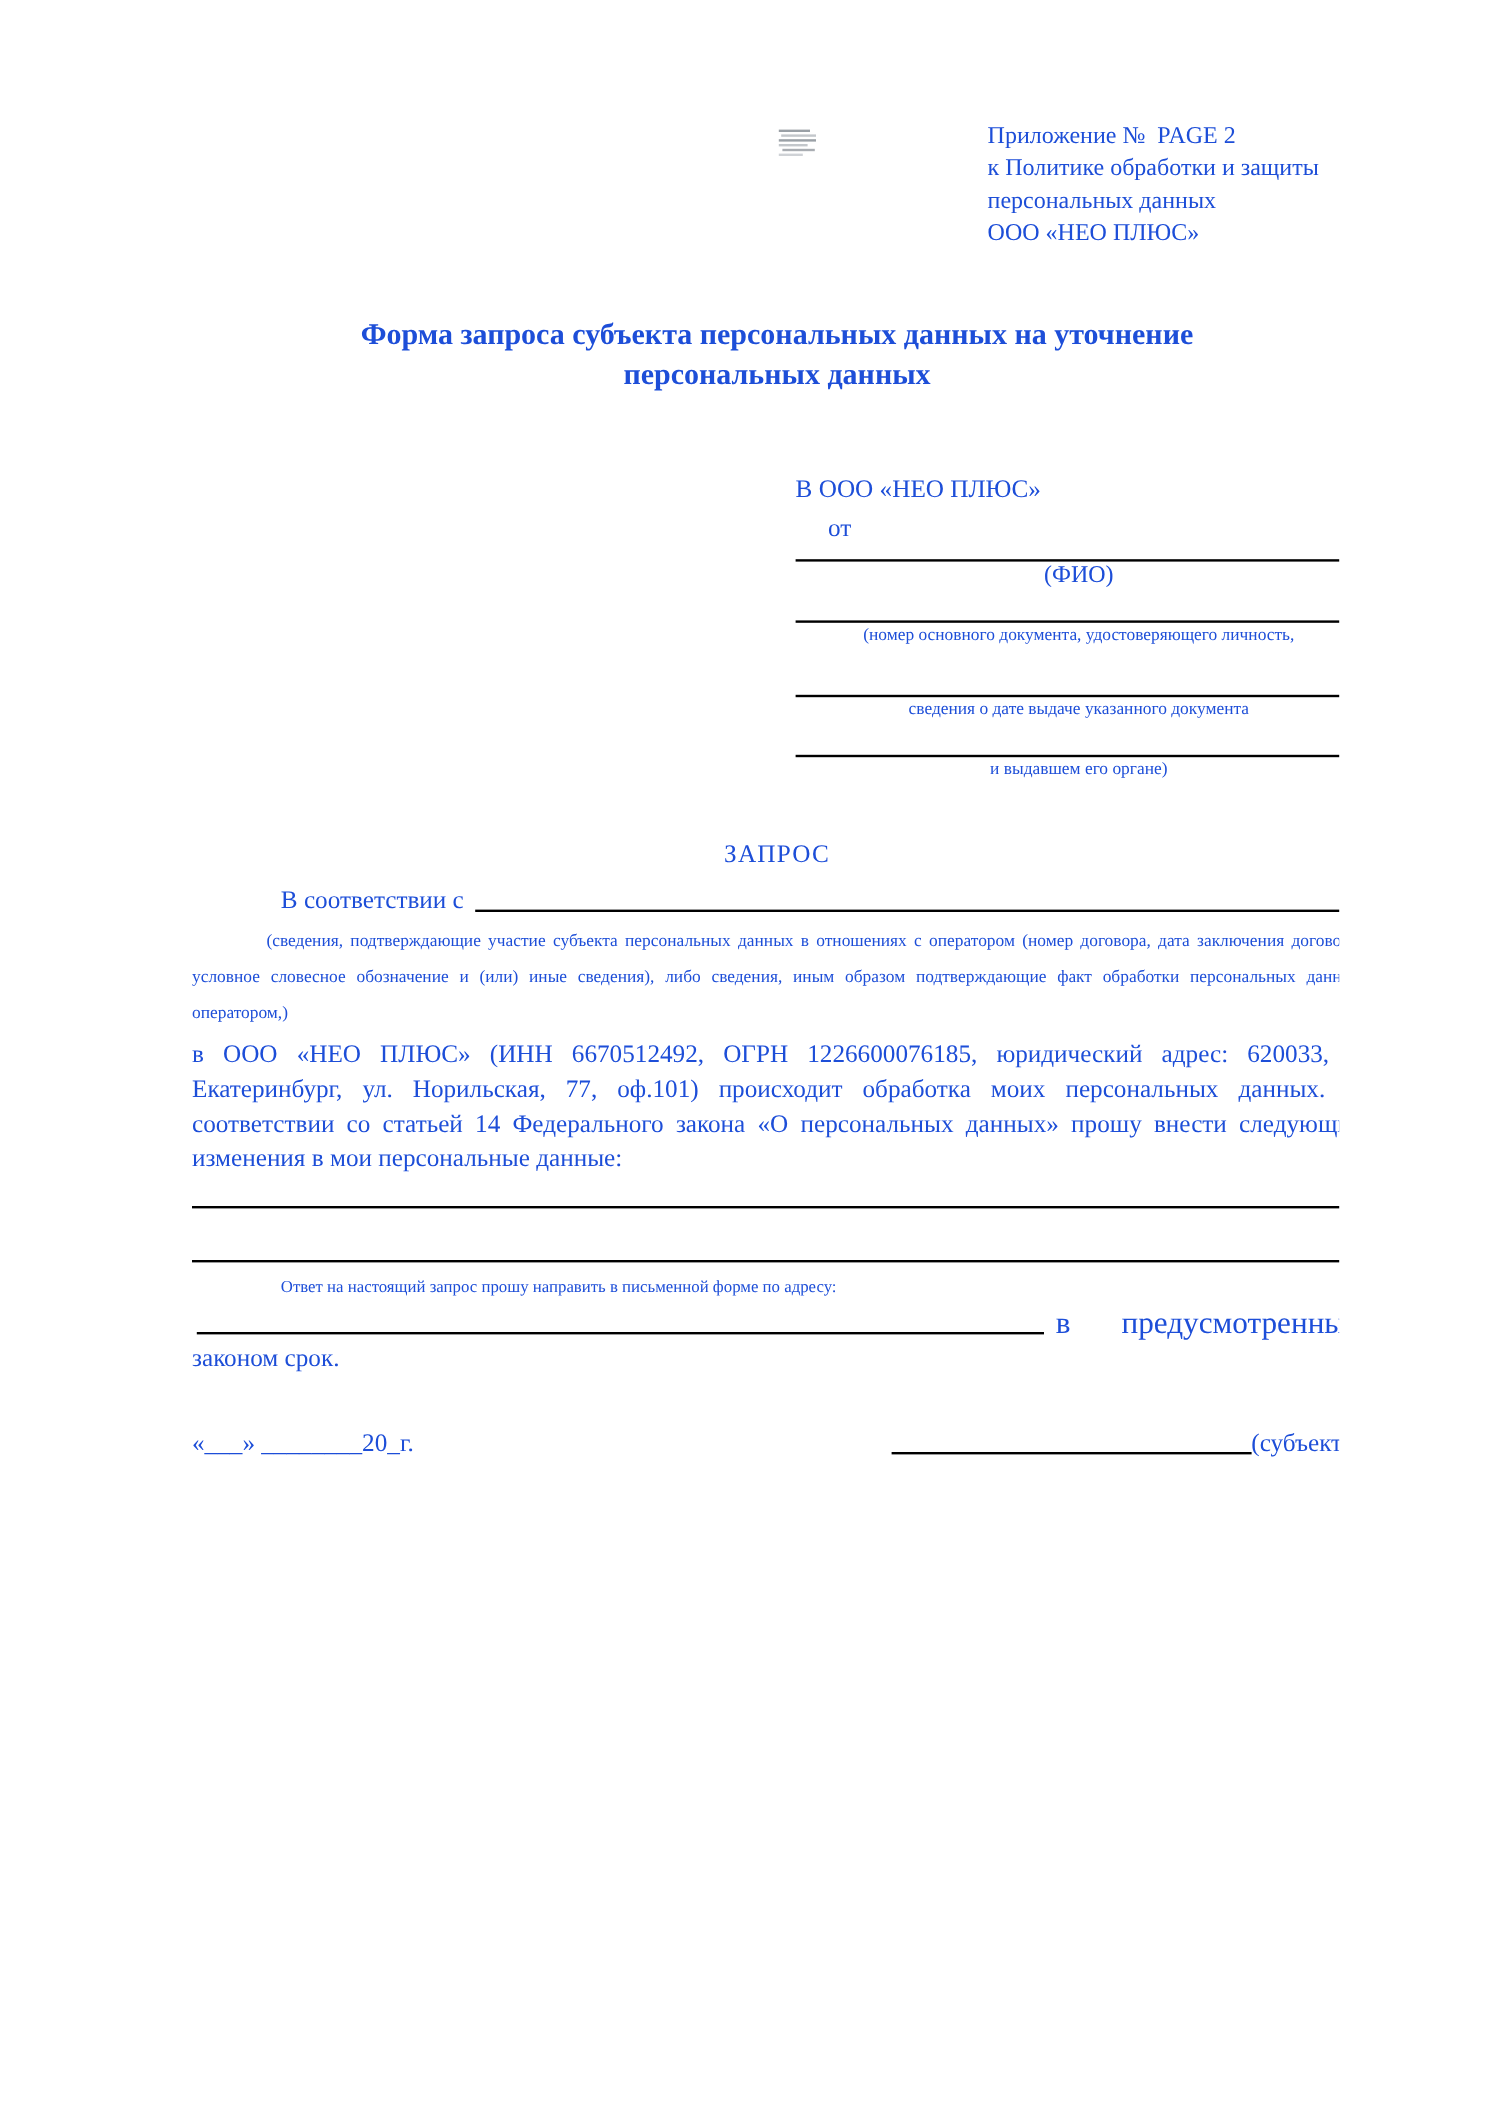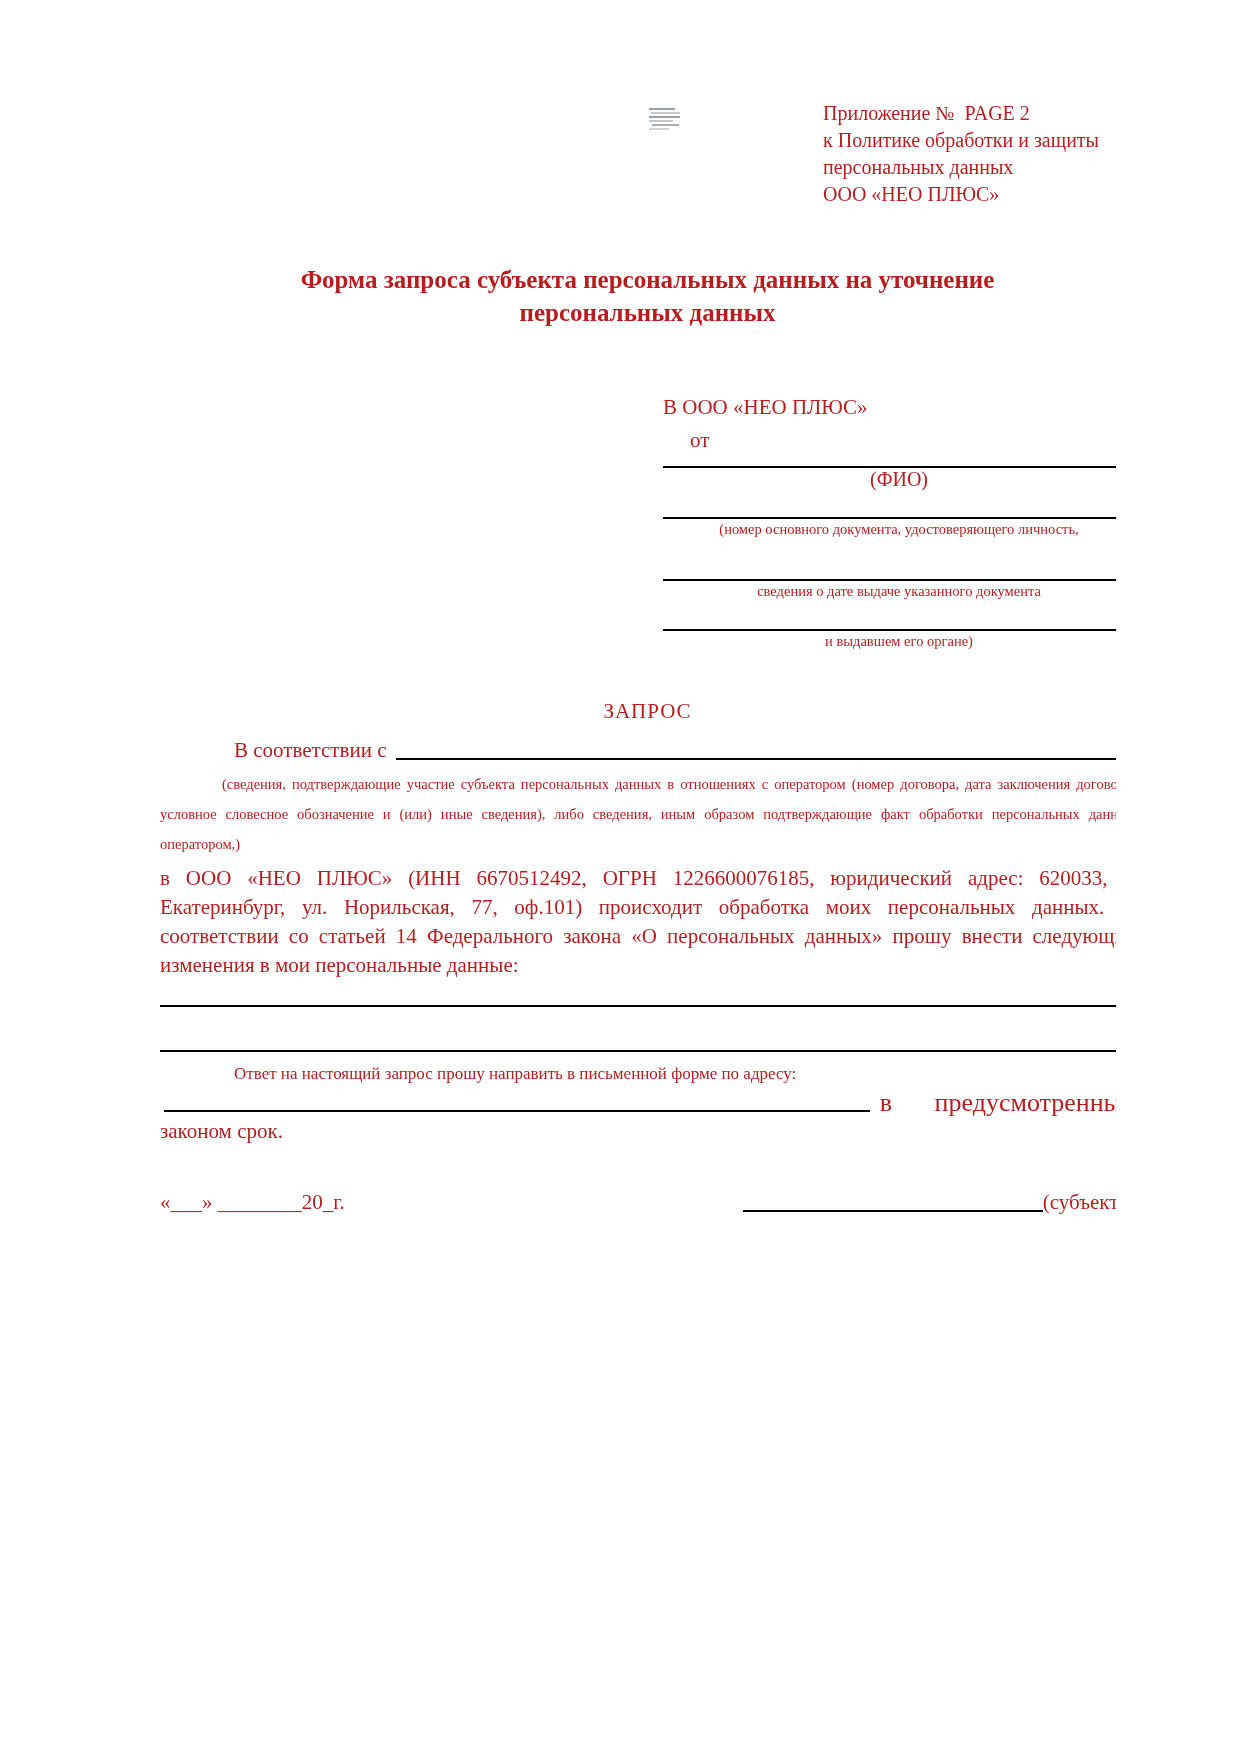--- a/index.html
+++ b/index.html
@@ -1,21 +1,21 @@
 <!DOCTYPE html>
 <html><head>
 <meta charset="utf-8">
 <style>
   html,body{margin:0;padding:0;background:#fff;}
   .page{
     position:relative;
     width:1116px;height:1755px;
     background:#ffffff;
     font-family:"Liberation Serif","DejaVu Serif",serif;
-    color:#b91c1c;
+    color:#1d4ed8;
     overflow:hidden;
   }
   
   .artifact-icon{
     position:absolute;left:649px;top:107px;width:31px;height:23px;
     background:
       linear-gradient(#9aa0a6,#9aa0a6) 0 1px/26px 2px no-repeat,
       linear-gradient(#c3c7cb,#c3c7cb) 2px 5px/29px 2px no-repeat,
       linear-gradient(#9aa0a6,#9aa0a6) 0 9px/31px 2px no-repeat,
       linear-gradient(#c3c7cb,#c3c7cb) 0 13px/24px 2px no-repeat,
@@ -54,21 +54,21 @@
   .rule-inline{flex:1;border-bottom:2px solid #000;margin-bottom:5px;margin-left:9px;}
   .fine-print{
     font-size:14.5px;line-height:30px;text-align:justify;
     text-indent:62px;margin-top:4px;
   }
   .body-par{
     font-size:21px;line-height:29px;text-align:justify;margin-top:5px;
   }
   .blank-1{height:25px;}
   .blank-2{height:43px;}
-  .reply-1{font-size:17px;line-height:29px;text-indent:74px;margin-top:7px;}
+  .reply-1{font-size:14px;line-height:29px;text-indent:74px;margin-top:7px;}
   .reply-2{display:flex;font-size:26px;line-height:29px;}
   .addr-rule{flex:0 0 706px;border-bottom:2px solid #000;margin-bottom:5px;margin-left:4px;}
   .reply-suffix{margin-left:auto;word-spacing:36px;white-space:nowrap;}
   .reply-3{font-size:21px;line-height:29px;}
   .sig-row{
     display:flex;justify-content:space-between;align-items:flex-end;
     margin-top:42px;font-size:21px;line-height:29px;
   }
   .sig-right{display:flex;align-items:flex-end;}
   .sig-rule{width:300px;border-bottom:2px solid #000;margin-bottom:5px;}

